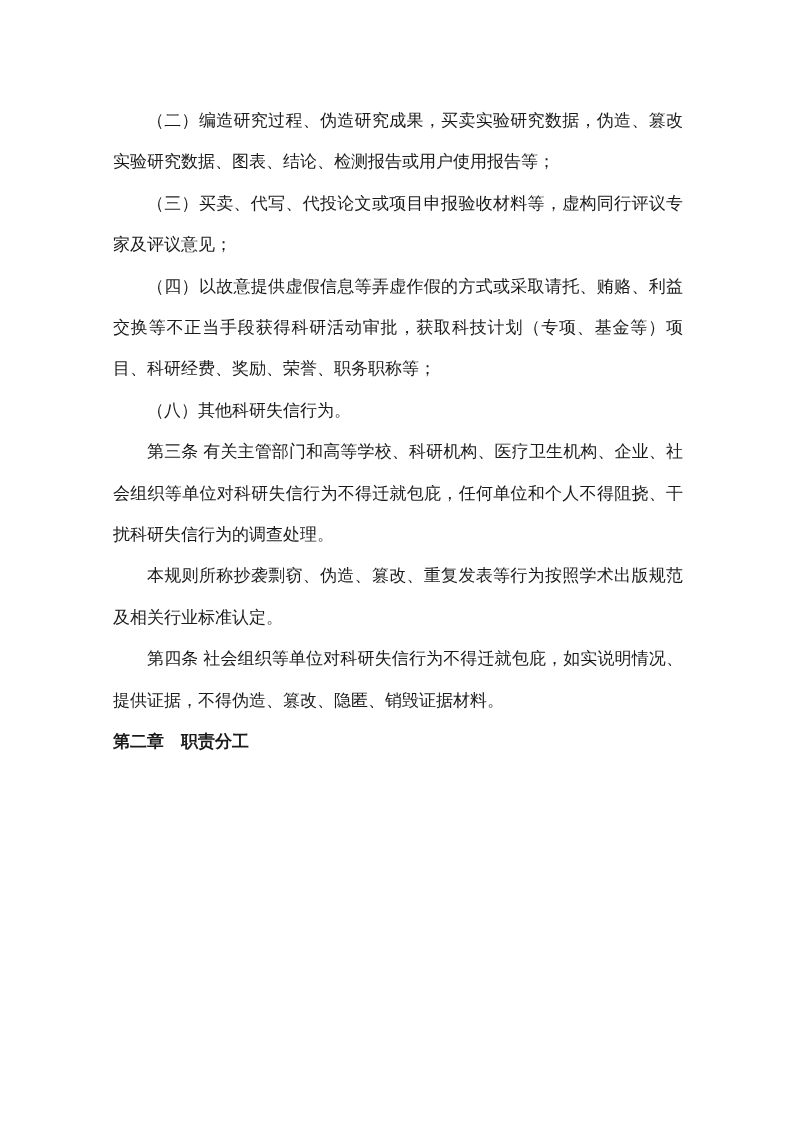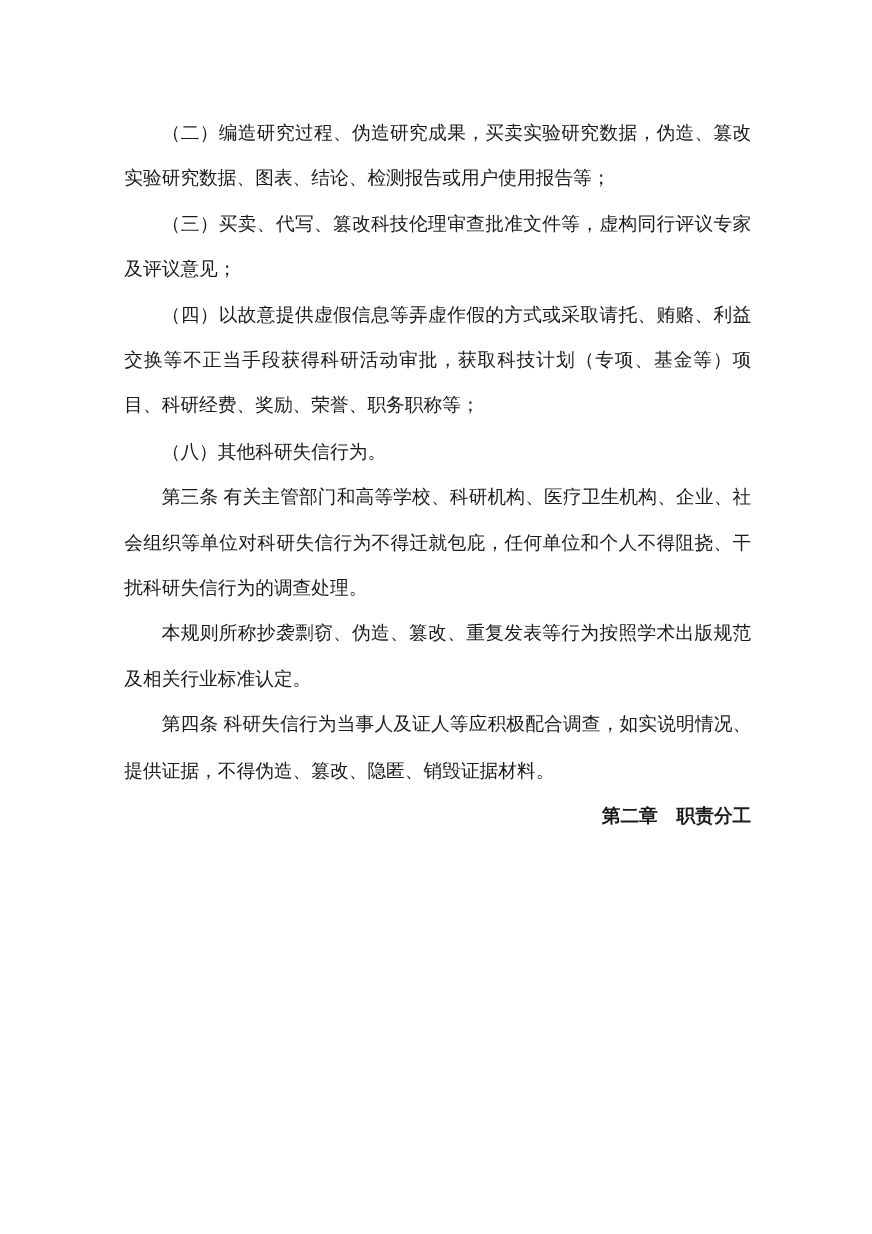--- a/index.html
+++ b/index.html
@@ -30,31 +30,31 @@
       margin: 0;
       padding: 0;
       text-indent: 2em;
     }
     .content h2 {
       margin: 0;
       padding: 0;
       font-size: 17px;
       line-height: 41.4px;
       font-weight: bold;
-      text-align: right;
+      text-align: left;
       text-indent: 0;
     }
   </style>
 </head>
 <body>
 
 <div class="page">
   <div class="content">
     <p>（二）编造研究过程、伪造研究成果，买卖实验研究数据，伪造、篡改实验研究数据、图表、结论、检测报告或用户使用报告等；</p>
-    <p>（三）买卖、代写、篡改科技伦理审查批准文件等，虚构同行评议专家及评议意见；</p>
+    <p>（三）买卖、代写、代投论文或项目申报验收材料等，虚构同行评议专家及评议意见；</p>
     <p>（四）以故意提供虚假信息等弄虚作假的方式或采取请托、贿赂、利益交换等不正当手段获得科研活动审批，获取科技计划（专项、基金等）项目、科研经费、奖励、荣誉、职务职称等；</p>
     <p>（八）其他科研失信行为。</p>
     <p>第三条 有关主管部门和高等学校、科研机构、医疗卫生机构、企业、社会组织等单位对科研失信行为不得迁就包庇，任何单位和个人不得阻挠、干扰科研失信行为的调查处理。</p>
     <p>本规则所称抄袭剽窃、伪造、篡改、重复发表等行为按照学术出版规范及相关行业标准认定。</p>
-    <p>第四条 科研失信行为当事人及证人等应积极配合调查，如实说明情况、提供证据，不得伪造、篡改、隐匿、销毁证据材料。</p>
+    <p>第四条 社会组织等单位对科研失信行为不得迁就包庇，如实说明情况、提供证据，不得伪造、篡改、隐匿、销毁证据材料。</p>
     <h2>第二章　职责分工</h2>
   </div>
 </div>
 
 </body></html>

